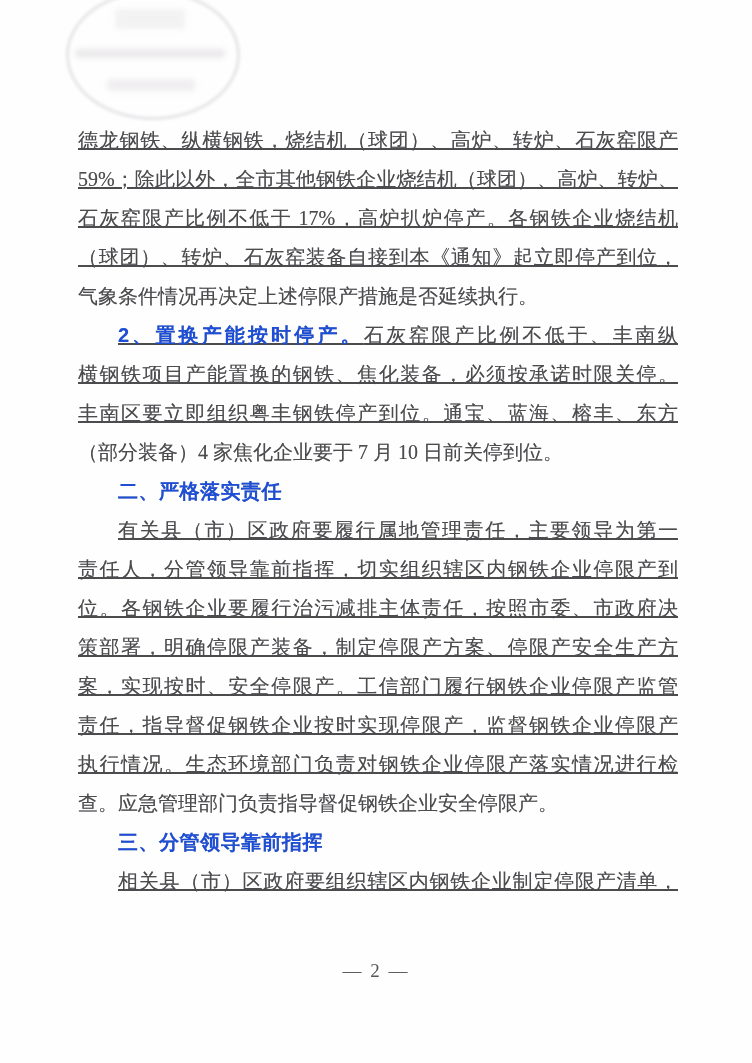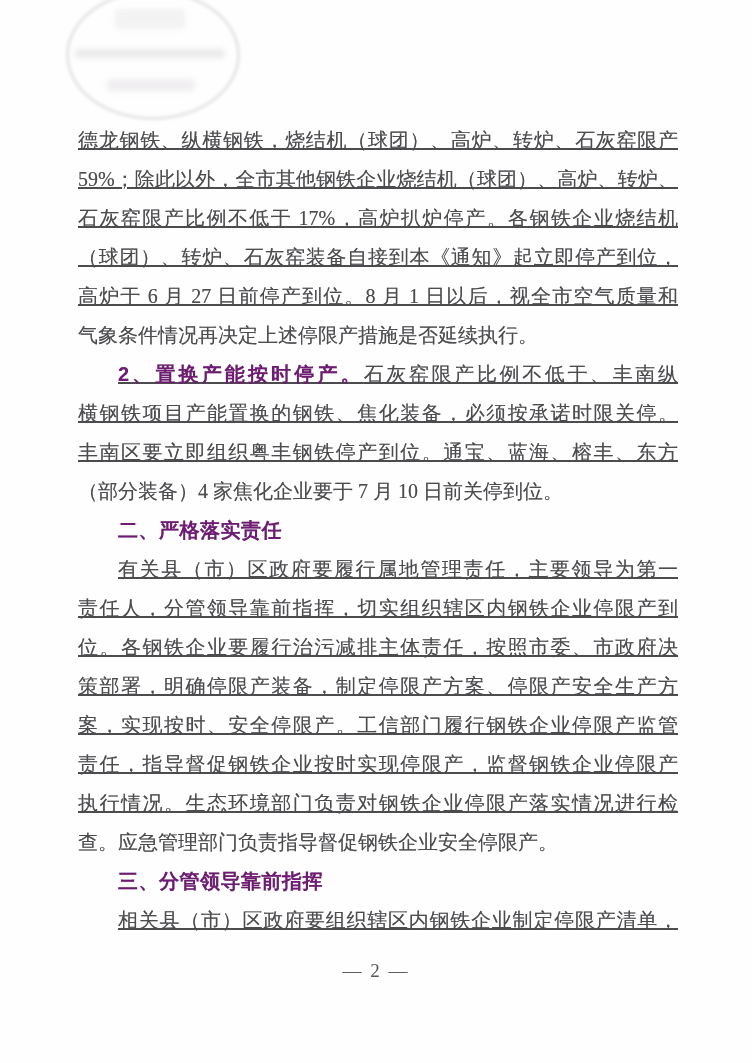--- a/index.html
+++ b/index.html
@@ -53,21 +53,21 @@
   .line.fill {
     text-align: justify;
     text-align-last: justify;
     text-decoration: underline;
   }
   .line.indent {
     text-indent: 40px;
   }
   .line .b {
     font-weight: bold;
-    color: #701a75;
+    color: #1d4ed8;
     font-family: "Liberation Sans", "DejaVu Sans", sans-serif;
     letter-spacing: 0.5px;
   }
   
   .page-number {
     position: absolute;
     left: 0;
     top: 960px;
     width: 752px;
     text-align: center;
@@ -85,21 +85,20 @@
     <div class="smudge s1"></div>
     <div class="smudge s2"></div>
     <div class="smudge s3"></div>
   </div>
 
   <main class="body-text">
       <div class="line fill"><span>德龙钢铁、纵横钢铁，烧结机（球团）、高炉、转炉、石灰窑限产</span></div>
       <div class="line fill"><span>59%；除此以外，全市其他钢铁企业烧结机（球团）、高炉、转炉、</span></div>
       <div class="line fill"><span>石灰窑限产比例不低于 17%，高炉扒炉停产。各钢铁企业烧结机</span></div>
       <div class="line fill"><span>（球团）、转炉、石灰窑装备自接到本《通知》起立即停产到位，</span></div>
-      <div class="line fill"><span>高炉于 6 月 27 日前停产到位。8 月 1 日以后，视全市空气质量和</span></div>
       <div class="line"><span>气象条件情况再决定上述停限产措施是否延续执行。</span></div>
       <div class="line fill indent"><span class="b">2、置换产能按时停产。</span><span>石灰窑限产比例不低于、丰南纵</span></div>
       <div class="line fill"><span>横钢铁项目产能置换的钢铁、焦化装备，必须按承诺时限关停。</span></div>
       <div class="line fill"><span>丰南区要立即组织粤丰钢铁停产到位。通宝、蓝海、榕丰、东方</span></div>
       <div class="line"><span>（部分装备）4 家焦化企业要于 7 月 10 日前关停到位。</span></div>
       <div class="line indent"><span class="b">二、严格落实责任</span></div>
       <div class="line fill indent"><span>有关县（市）区政府要履行属地管理责任，主要领导为第一</span></div>
       <div class="line fill"><span>责任人，分管领导靠前指挥，切实组织辖区内钢铁企业停限产到</span></div>
       <div class="line fill"><span>位。各钢铁企业要履行治污减排主体责任，按照市委、市政府决</span></div>
       <div class="line fill"><span>策部署，明确停限产装备，制定停限产方案、停限产安全生产方</span></div>

